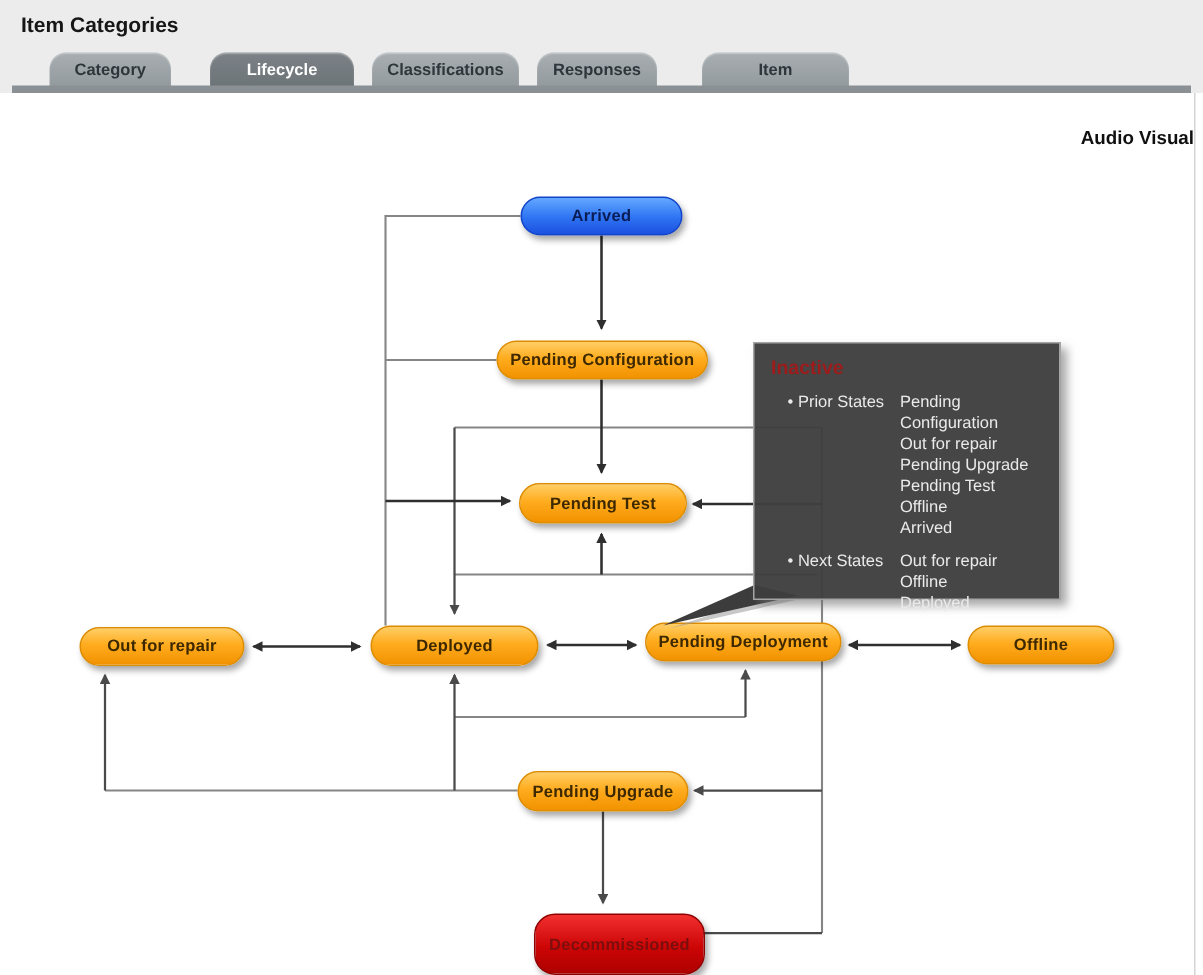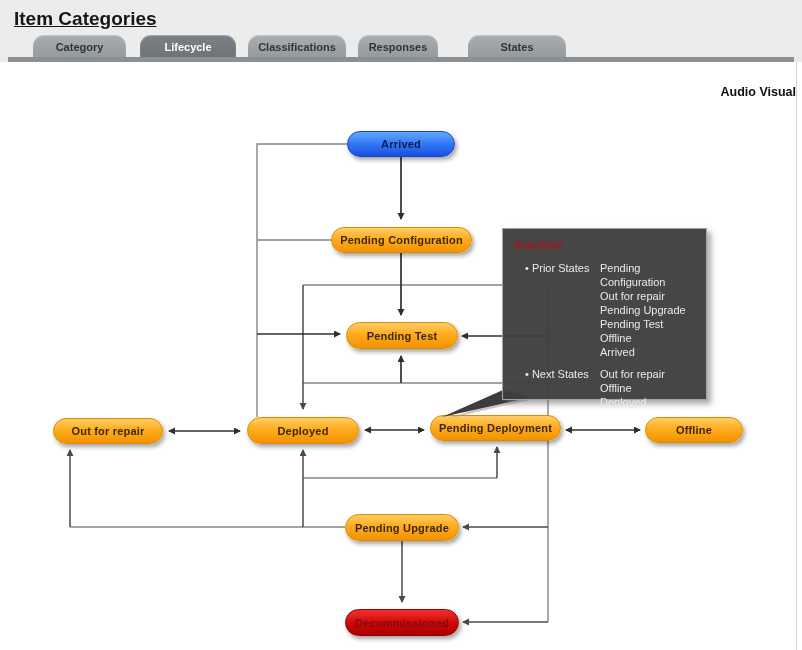--- a/index.html
+++ b/index.html
@@ -2,21 +2,21 @@
 <html><head>
 <meta charset="utf-8">
 <style>
   html,body{margin:0;padding:0;background:#ffffff;}
   #screen{
     position:relative;width:802px;height:650px;overflow:hidden;
     font-family:"Liberation Sans","DejaVu Sans",sans-serif;background:#ffffff;
   }
   
   .top-strip{position:absolute;left:0;top:0;width:802px;height:62px;background:#ECECEC;}
-  .page-title{position:absolute;left:14px;top:8px;font-size:19px;font-weight:bold;color:#161616;text-decoration:underline;}
+  .page-title{position:absolute;left:14px;top:8px;font-size:14px;font-weight:bold;color:#161616;}
   .tab{position:absolute;top:35px;height:23px;border-radius:11px 11px 0 0;
        display:flex;align-items:center;justify-content:center;
        font-size:11px;font-weight:bold;color:#2E363B;cursor:pointer;
        background:linear-gradient(180deg,#A8AEB2 0%,#939A9E 100%);
        box-shadow:inset 0 1px 1px rgba(255,255,255,0.35);}
   .tab.active{background:linear-gradient(180deg,#7B8186 0%,#6D7478 100%);color:#FFFFFF;}
   .tab-bar{position:absolute;left:8px;top:57px;width:786px;height:5px;background:#8A9094;}
   .btn-new{position:absolute;left:11px;top:65px;width:100px;height:23px;border-radius:12px;
        background:linear-gradient(180deg,#A9AFB3 0%,#8F9599 100%);
        border:1px solid #878D91;box-sizing:border-box;
@@ -50,25 +50,25 @@
   .tooltip-tail{position:absolute;left:0;top:0;width:802px;height:650px;pointer-events:none;z-index:4;}
 </style>
 </head>
 <body>
 
 <div id="screen">
 
   <div class="top-strip"></div>
   <div class="page-title">Item Categories</div>
 
-  <div class="tab" style="left:33px;width:93px;">Category</div>
+  <div class="tab" style="left:33px;width:81px;">Category</div>
   <div class="tab active" style="left:140px;width:96px;">Lifecycle</div>
   <div class="tab" style="left:248px;width:98px;">Classifications</div>
   <div class="tab" style="left:358px;width:80px;">Responses</div>
-  <div class="tab" style="left:468px;width:98px;">States</div>
+  <div class="tab" style="left:468px;width:98px;">Item</div>
   <div class="tab-bar"></div>
 
   <div class="category-name">Audio Visual</div>
   <div class="right-border"></div>
 
   <svg id="connectors" viewBox="0 0 802 650">
     <defs>
       <marker id="ad" markerUnits="userSpaceOnUse" markerWidth="9" markerHeight="9" refX="6" refY="3.5" orient="auto-start-reverse">
         <path d="M0,0 L7,3.5 L0,7 z" fill="#2F2F2F"></path>
       </marker>
@@ -110,21 +110,21 @@
   </svg>
 
   <div class="node blue" style="left:347px;top:131px;width:108px;height:26px;">Arrived</div>
   <div class="node orange" style="left:331px;top:227px;width:141px;height:26px;">Pending Configuration</div>
   <div class="node orange" style="left:346px;top:322px;width:112px;height:27px;">Pending Test</div>
   <div class="node orange" style="left:53px;top:418px;width:110px;height:26px;">Out for repair</div>
   <div class="node orange" style="left:247px;top:417px;width:112px;height:27px;">Deployed</div>
   <div class="node orange" style="left:430px;top:415px;width:131px;height:26px;">Pending Deployment</div>
   <div class="node orange" style="left:645px;top:417px;width:98px;height:26px;">Offline</div>
   <div class="node orange" style="left:345px;top:514px;width:114px;height:27px;">Pending Upgrade</div>
-  <div class="node red" style="left:345px;top:609px;width:114px;height:27px;">Decommissioned</div>
+  <div class="node red" style="left:356px;top:609px;width:114px;height:41px;">Decommissioned</div>
 
   <svg class="tooltip-tail" viewBox="0 0 802 650">
     <polygon points="507,399 535,399 446,419" fill="#9A9A9A" opacity="0.55"></polygon>
     <polygon points="503,390 532,397 442,417" fill="#3C3C3C"></polygon>
   </svg>
 
   <div class="tooltip">
     <div class="tt-title">Inactive</div>
     <div class="tt-group">
       <div class="tt-label">Prior States</div>

